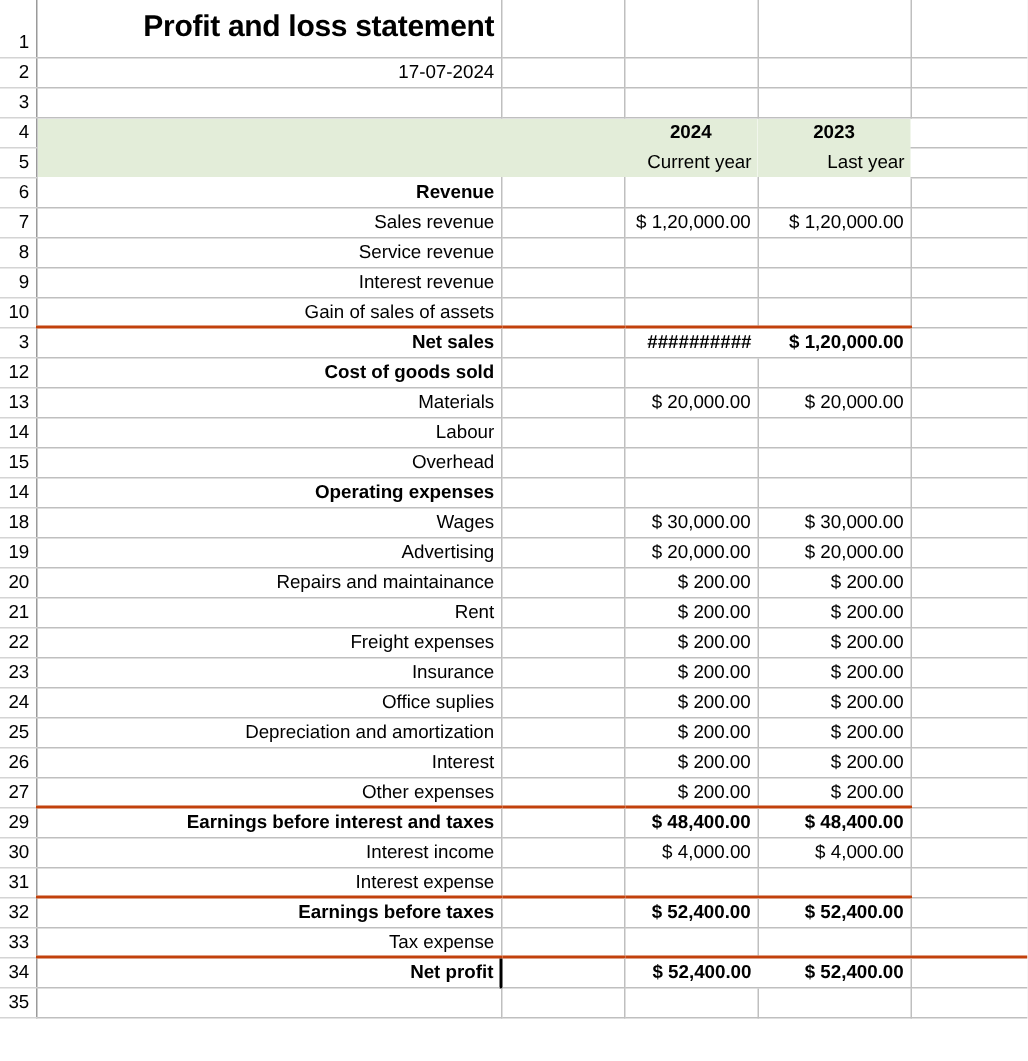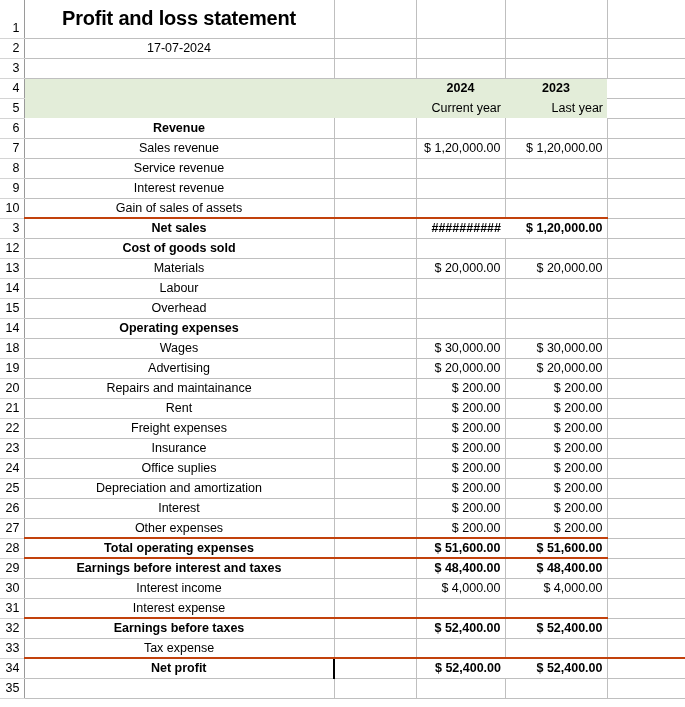--- a/index.html
+++ b/index.html
@@ -49,21 +49,21 @@
     font-size: 12.5px;
     color: #000000;
     vertical-align: middle;
     white-space: nowrap;
     overflow: hidden;
     padding: 0 4px;
   }
   td.nobottom { border-bottom: none; }
   td.noright  { border-right: none; }
 
-  .lbl   { text-align: center; margin-top: 40px; }
+  .lbl   { text-align: right; margin-top: 40px; }
   .num   { text-align: right; }
   .bold  { font-weight: bold; }
 
   
   td.green { background: #e3edd9; border-right: none; border-bottom: none; }
 
   
   .topthick    { border-top: 2px solid #c2410c; }
   .botthick    { border-bottom: 2px solid #000000; }
   .leftthick   { border-left: 2px solid #000000; }
@@ -301,28 +301,20 @@
         </tr>
         <tr class="body">
           <td class="rowhdr">27</td>
           <td class="cell lbl">Other expenses</td>
           <td class="cell"></td>
           <td class="cell num">$ 200.00</td>
           <td class="cell num">$ 200.00</td>
           <td class="cell"></td>
         </tr>
         <tr class="body">
-          <td class="rowhdr">28</td>
-          <td class="cell lbl bold topthick botthick">Total operating expenses</td>
-          <td class="cell topthick botthick"></td>
-          <td class="cell num bold topthick botthick">$ 51,600.00</td>
-          <td class="cell num bold topthick botthick">$ 51,600.00</td>
-          <td class="cell"></td>
-        </tr>
-        <tr class="body">
           <td class="rowhdr">29</td>
           <td class="cell lbl bold topthick botthick">Earnings before interest and taxes</td>
           <td class="cell topthick botthick"></td>
           <td class="cell num bold topthick botthick">$ 48,400.00</td>
           <td class="cell num bold topthick botthick">$ 48,400.00</td>
           <td class="cell"></td>
         </tr>
         <tr class="body">
           <td class="rowhdr">30</td>
           <td class="cell lbl">Interest income</td>

